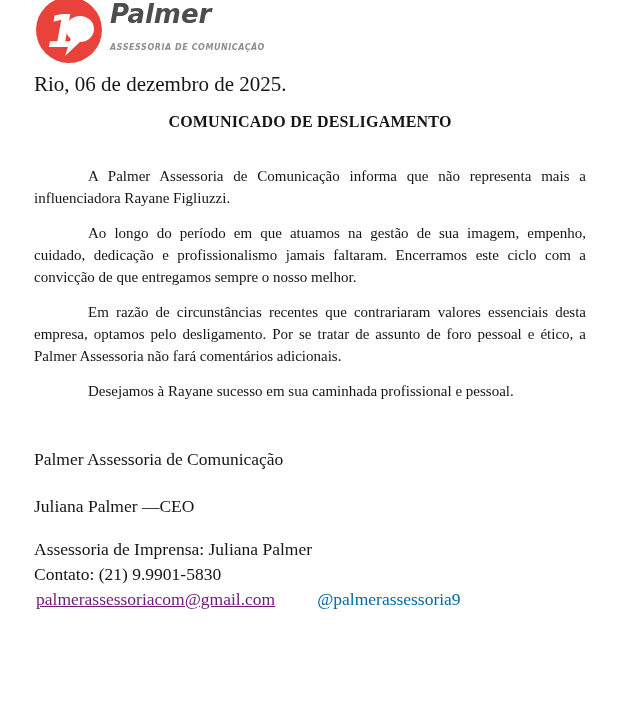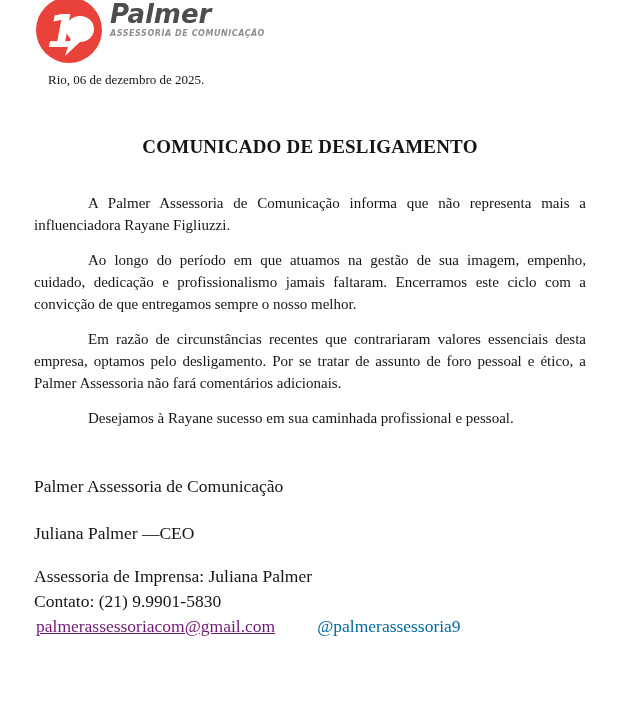--- a/index.html
+++ b/index.html
@@ -20,27 +20,27 @@
     margin-left:8px; margin-top:3px;
     font-family:"DejaVu Sans", sans-serif;
     font-style:italic; font-weight:bold;
     color:#4d4d4d;
   }
   .wordmark-line { font-size:26px; line-height:23px; letter-spacing:0px; }
   .tagline {
     font-family:"DejaVu Sans", sans-serif;
     font-style:italic; font-weight:600;
     font-size:8px; letter-spacing:0.55px;
-    color:#8e8e8e; margin-top:3px;
+    color:#8e8e8e; margin-top:17px;
   }
-  .date-line { font-size:13px; margin-top:8px;margin-left:14px; }
+  .date-line { font-size:21px; margin-top:8px; }
   .doc-title {
     text-align:center; font-weight:bold;
-    font-size:19px; letter-spacing:0.2px;
-    margin-top:48px;
+    font-size:16px; letter-spacing:0.2px;
+    margin-top:16px;
   }
   .body-paragraphs { margin-top:34px; }
   .body-paragraphs p {
     font-size:15px; line-height:22px;
     text-align:justify; text-align-last:left;
     text-indent:54px;
     margin:0 0 13px 0;
   }
   .signature { margin-top:46px; font-size:17.5px; }
   .sig-company { margin-bottom:25px; line-height:22px; }

